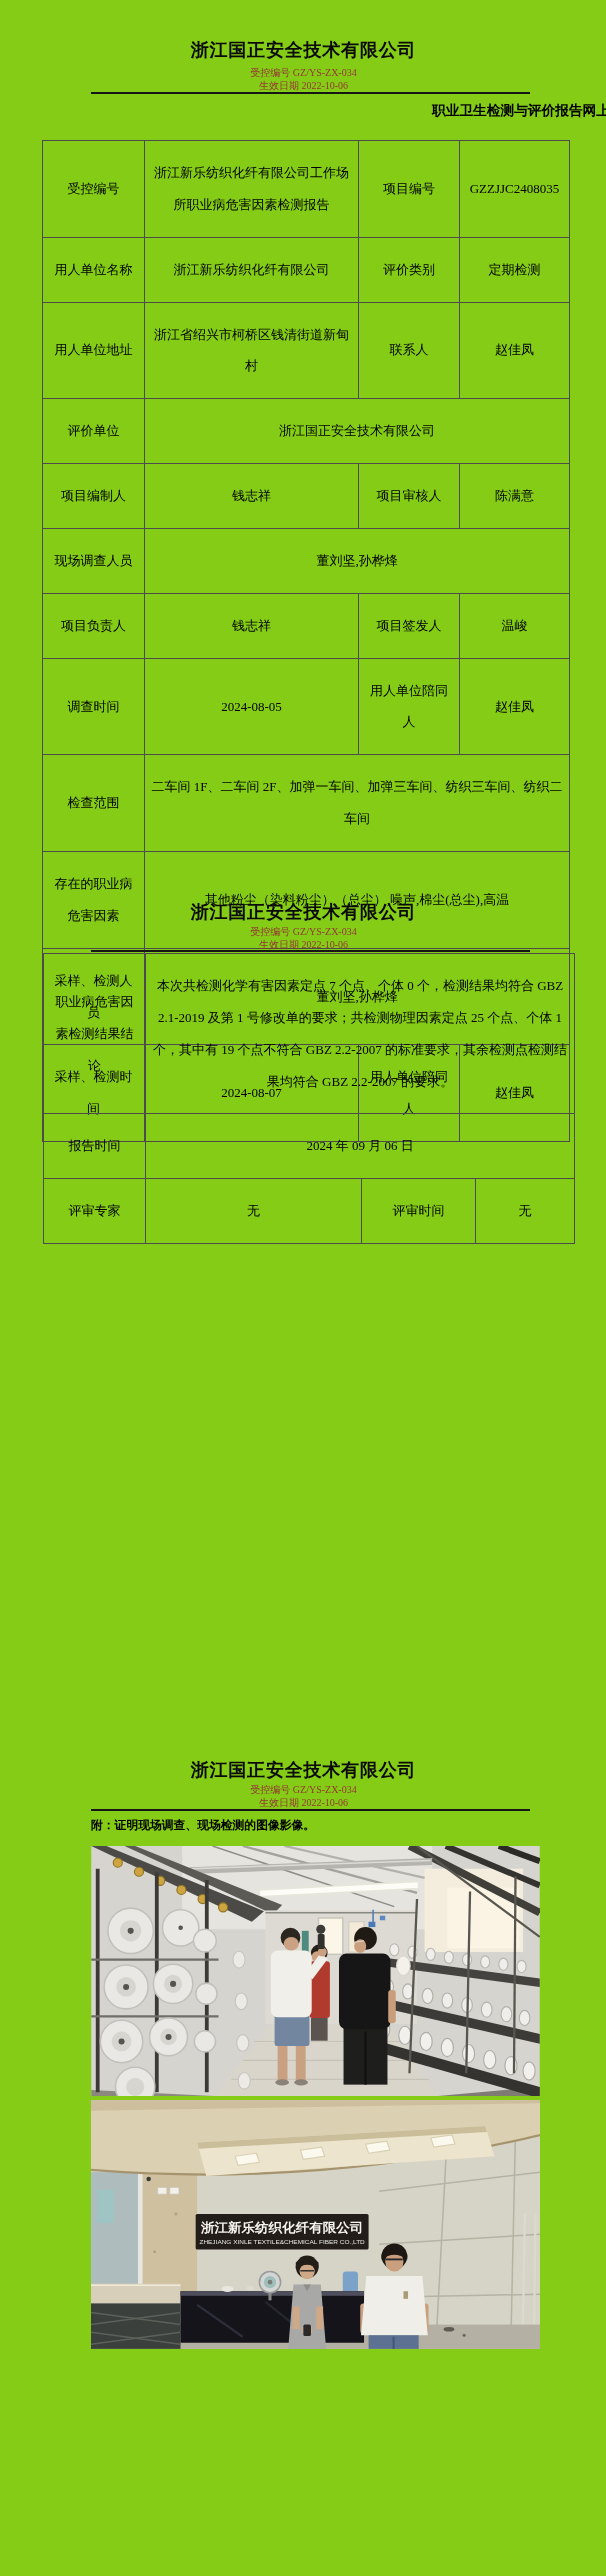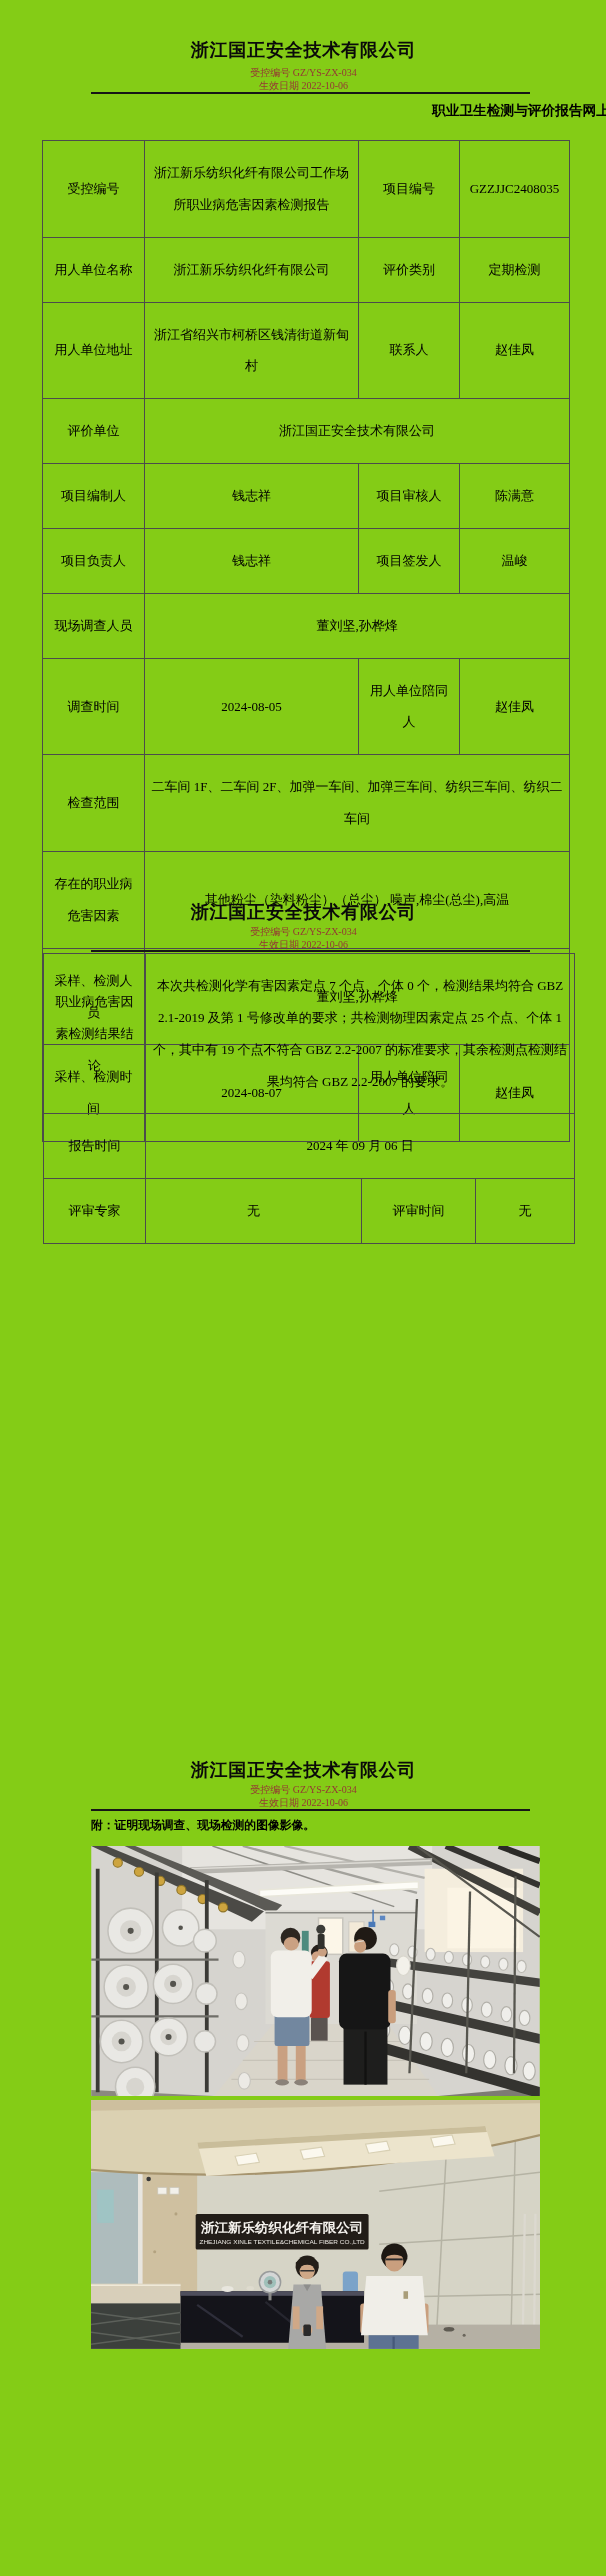--- a/index.html
+++ b/index.html
@@ -61,29 +61,29 @@
     <tr style="height:31px">
       <td>评价单位</td>
       <td colspan="3">浙江国正安全技术有限公司</td>
     </tr>
     <tr style="height:33px">
       <td>项目编制人</td>
       <td>钱志祥</td>
       <td>项目审核人</td>
       <td>陈满意</td>
     </tr>
+    <tr style="height:33px">
+      <td>现场调查人员</td>
+      <td colspan="3">董刘坚,孙桦烽</td>
+    </tr>
     <tr style="height:31px">
       <td>项目负责人</td>
       <td>钱志祥</td>
       <td>项目签发人</td>
       <td>温峻</td>
-    </tr>
-    <tr style="height:33px">
-      <td>现场调查人员</td>
-      <td colspan="3">董刘坚,孙桦烽</td>
     </tr>
     <tr style="height:64px">
       <td>调查时间</td>
       <td>2024-08-05</td>
       <td>用人单位陪同人</td>
       <td>赵佳凤</td>
     </tr>
     <tr style="height:64px">
       <td>检查范围</td>
       <td colspan="3">二车间 1F、二车间 2F、加弹一车间、加弹三车间、纺织三车间、纺织二车间</td>

